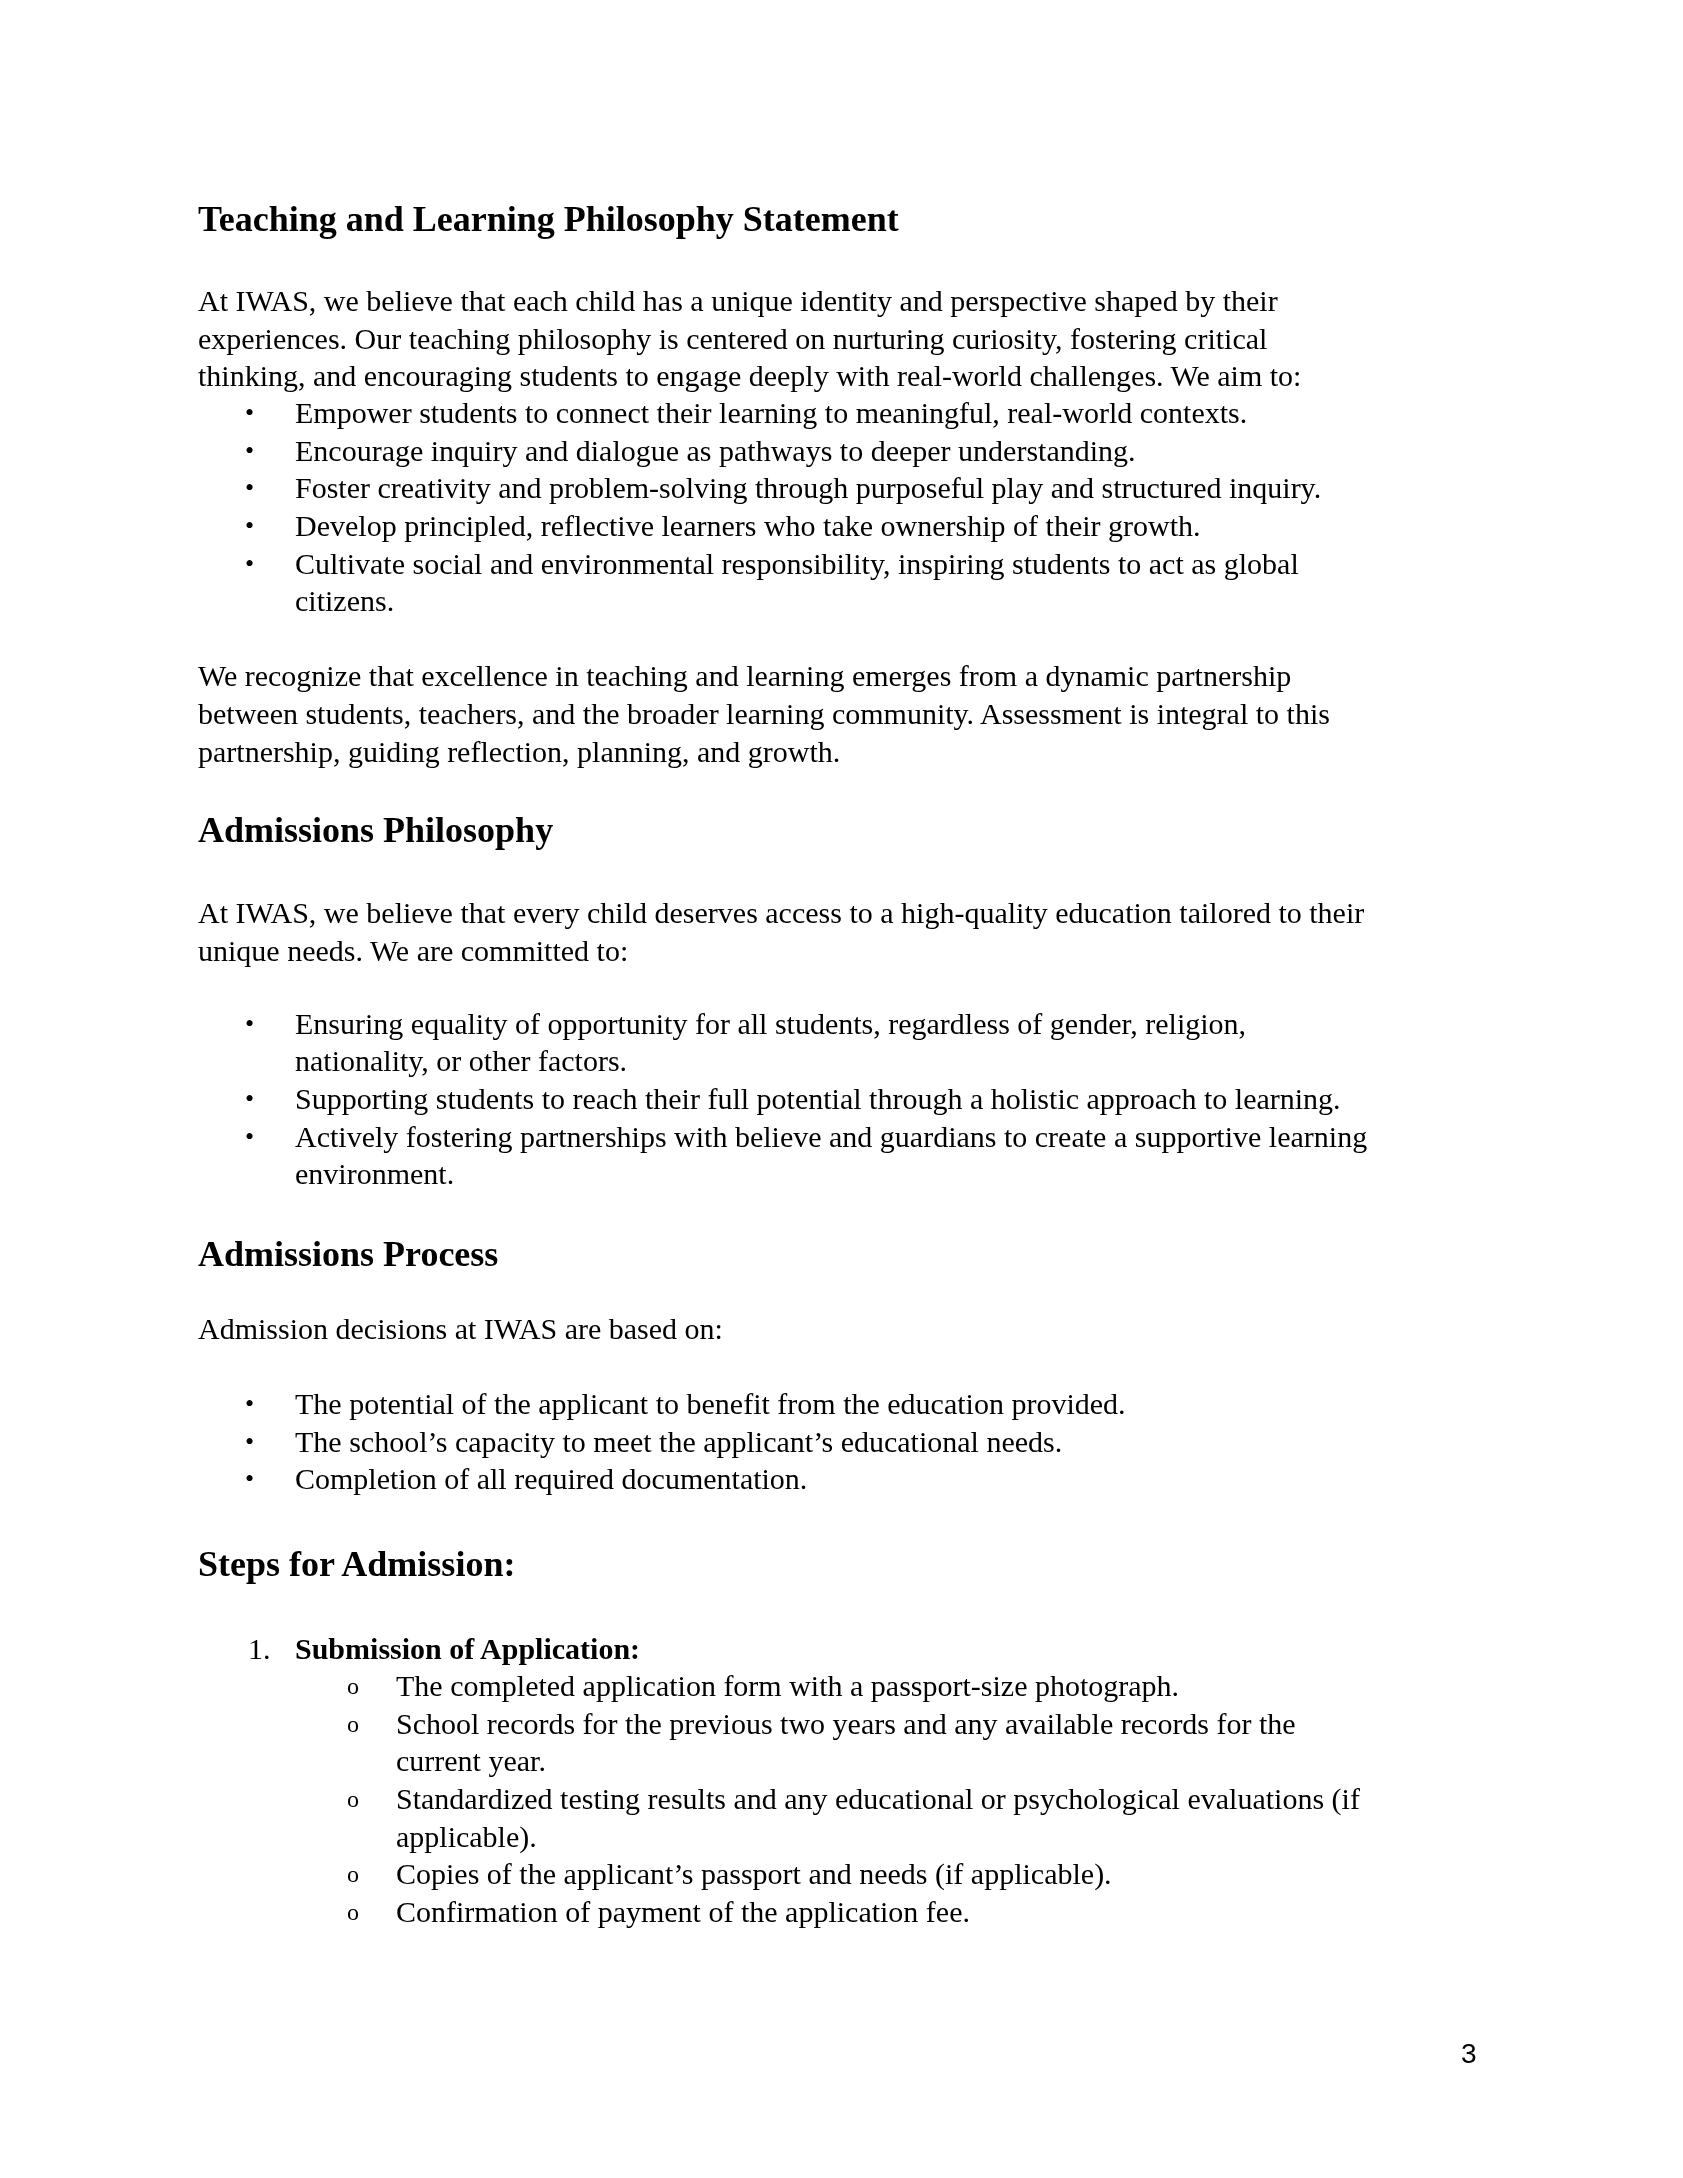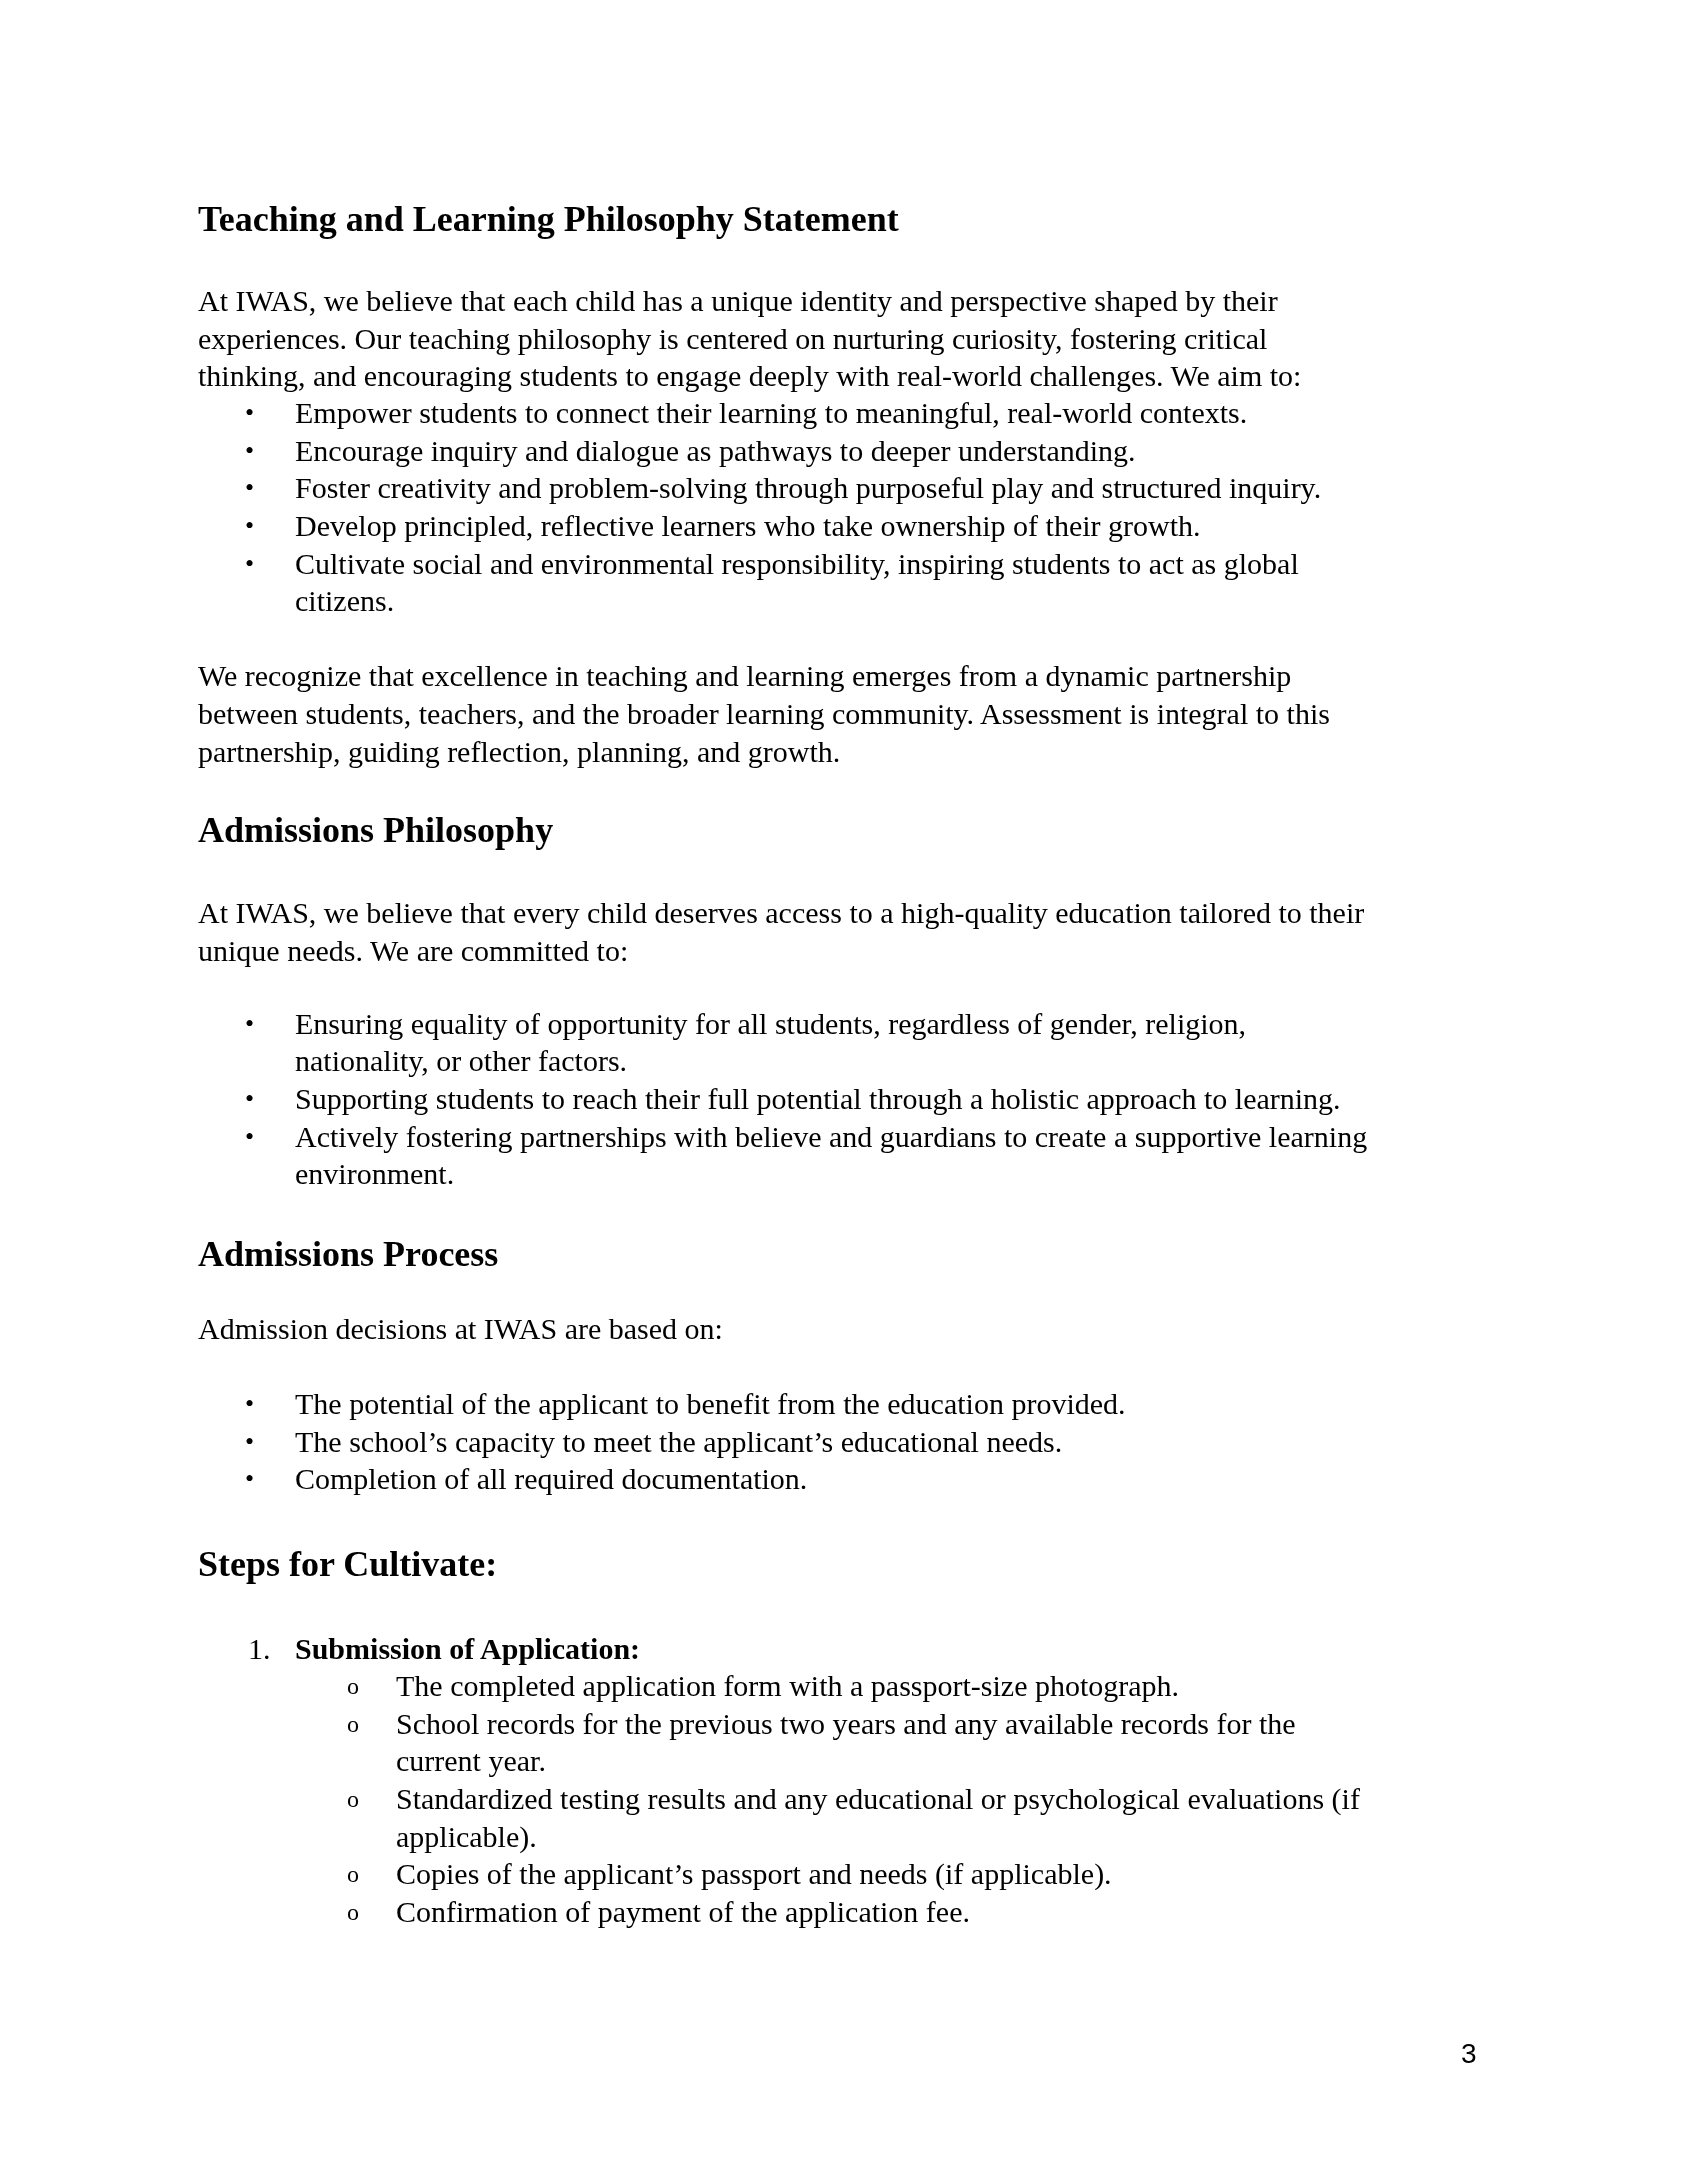--- a/index.html
+++ b/index.html
@@ -68,21 +68,21 @@
 
   <div>
     <div class="bullet" style="top:1385px">•</div>
     <div class="line btext" style="top:1385px">The potential of the applicant to benefit from the education provided.</div>
     <div class="bullet" style="top:1423px">•</div>
     <div class="line btext" style="top:1423px">The school’s capacity to meet the applicant’s educational needs.</div>
     <div class="bullet" style="top:1460px">•</div>
     <div class="line btext" style="top:1460px">Completion of all required documentation.</div>
   </div>
 
-  <div class="h" style="top:1544px">Steps for Cultivate:</div>
+  <div class="h" style="top:1544px">Steps for Admission:</div>
 
   <div>
     <div class="num" style="top:1630px">1.</div>
     <div class="line btext bold" style="top:1630px">Submission of Application:</div>
 
     <div class="sbul" style="top:1667px">o</div>
     <div class="line stext" style="top:1667px">The completed application form with a passport-size photograph.</div>
 
     <div class="sbul" style="top:1705px">o</div>
     <div class="line stext" style="top:1705px">School records for the previous two years and any available records for the</div>

